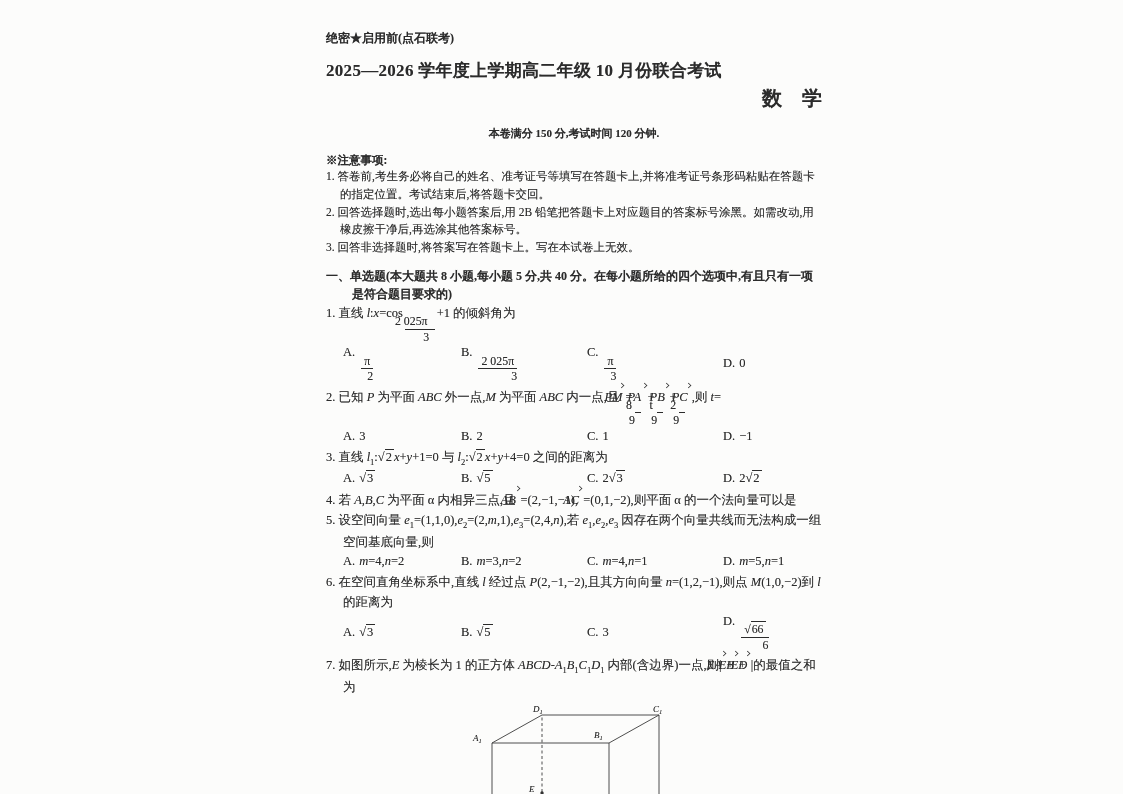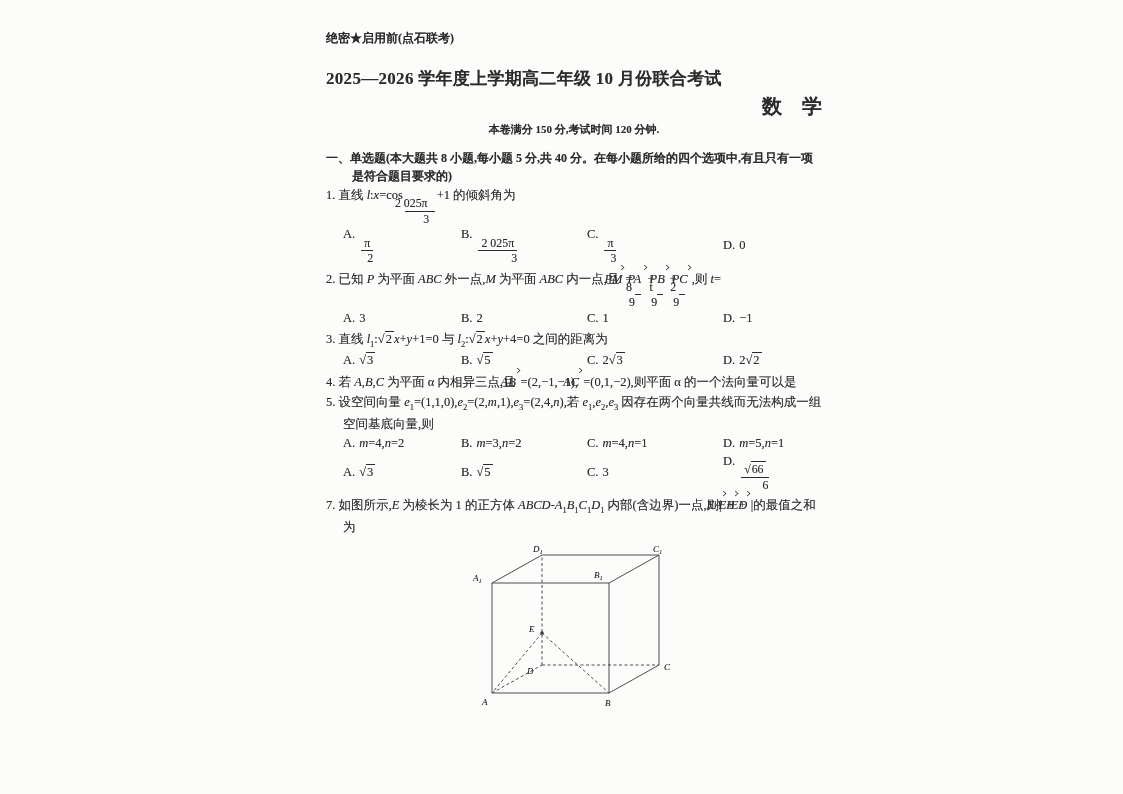--- a/index.html
+++ b/index.html
@@ -6,24 +6,24 @@
   body{
     width:1123px;height:794px;overflow:hidden;
     background:#fcfcfb;
     font-family:"Liberation Serif","DejaVu Serif",serif;
     color:#2b2b2b;
   }
   .page{
     position:absolute;left:326px;top:30px;width:496px;
     text-shadow:0 0 .5px rgba(55,55,55,.45);
   }
-  .secrecy{font-size:12px;font-weight:bold;margin-bottom:20px}
+  .secrecy{font-size:12px;font-weight:bold;margin-bottom:12px}
   .title{text-align:left;font-size:17px;font-weight:bold;margin:6px 0 0;letter-spacing:.3px}
   .subject{text-align:right;font-size:20px;font-weight:bold;margin:3px 0 1px}
-  .exam-info{text-align:center;font-size:11px;font-weight:bold;margin:2px 0 12px}
+  .exam-info{text-align:center;font-size:11px;font-weight:bold;margin:14px 0 12px}
   .notice-heading{font-size:11.5px;font-weight:bold}
   .notice-item{font-size:11.5px;line-height:1.55;padding-left:14px;text-indent:-14px}
   .section-heading{
     font-size:12px;font-weight:bold;line-height:1.5;
     margin-top:10px;padding-left:26px;text-indent:-26px;
   }
   .question{}
   .stem{font-size:12.5px;line-height:1.6;padding-left:17px;text-indent:-17px}
   .options{
     display:grid;grid-template-columns:118px 126px 136px auto;
@@ -56,20 +56,28 @@
 </style>
 </head>
 <body>
 
 <div class="page">
   <div class="secrecy">绝密★启用前(点石联考)</div>
   <div class="title">2025—2026 学年度上学期高二年级 10 月份联合考试</div>
   <div class="subject">数　学</div>
   <div class="exam-info">本卷满分 150 分,考试时间 120 分钟.</div>
 
+  <div class="notice">
+    <div class="notice-heading">※注意事项:</div>
+    <div id="notice-items">
+        <div class="notice-item">1. 答卷前,考生务必将自己的姓名、准考证号等填写在答题卡上,并将准考证号条形码粘贴在答题卡的指定位置。考试结束后,将答题卡交回。</div>
+        <div class="notice-item">2. 回答选择题时,选出每小题答案后,用 2B 铅笔把答题卡上对应题目的答案标号涂黑。如需改动,用橡皮擦干净后,再选涂其他答案标号。</div>
+        <div class="notice-item">3. 回答非选择题时,将答案写在答题卡上。写在本试卷上无效。</div>
+      </div>
+  </div>
 
   <div class="section-heading">一、单选题(本大题共 8 小题,每小题 5 分,共 40 分。在每小题所给的四个选项中,有且只有一项是符合题目要求的)</div>
 
   <div id="questions">
   <div class="question">
     <div class="stem">1. 直线 <i>l</i>:<i>x</i>=cos<span class="frac">
             <span class="fn">2 025π</span>
             <span class="fd">3</span>
           </span>+1 的倾斜角为</div>
     <div class="figure-slot"></div>
@@ -143,20 +151,21 @@
 
   <span class="option"><span class="opt-label">B.</span><span class="opt-value"><i>m</i>=3,<i>n</i>=2</span></span>
 
   <span class="option"><span class="opt-label">C.</span><span class="opt-value"><i>m</i>=4,<i>n</i>=1</span></span>
 
   <span class="option"><span class="opt-label">D.</span><span class="opt-value"><i>m</i>=5,<i>n</i>=1</span></span>
 </div>
   </div>
 
   <div class="question">
+    <div class="stem">6. 在空间直角坐标系中,直线 <i>l</i> 经过点 <i>P</i>(2,−1,−2),且其方向向量 <i>n</i>=(1,2,−1),则点 <i>M</i>(1,0,−2)到 <i>l</i> 的距离为</div>
     <div class="figure-slot"></div>
     <div class="options">
   <span class="option"><span class="opt-label">A.</span><span class="opt-value"><span class="sqrt">√<span class="rad">3</span></span></span></span>
 
   <span class="option"><span class="opt-label">B.</span><span class="opt-value"><span class="sqrt">√<span class="rad">5</span></span></span></span>
 
   <span class="option"><span class="opt-label">C.</span><span class="opt-value">3</span></span>
 
   <span class="option"><span class="opt-label">D.</span><span class="opt-value"><span class="frac">
                 <span class="fn">√<span class="rad">66</span></span>

